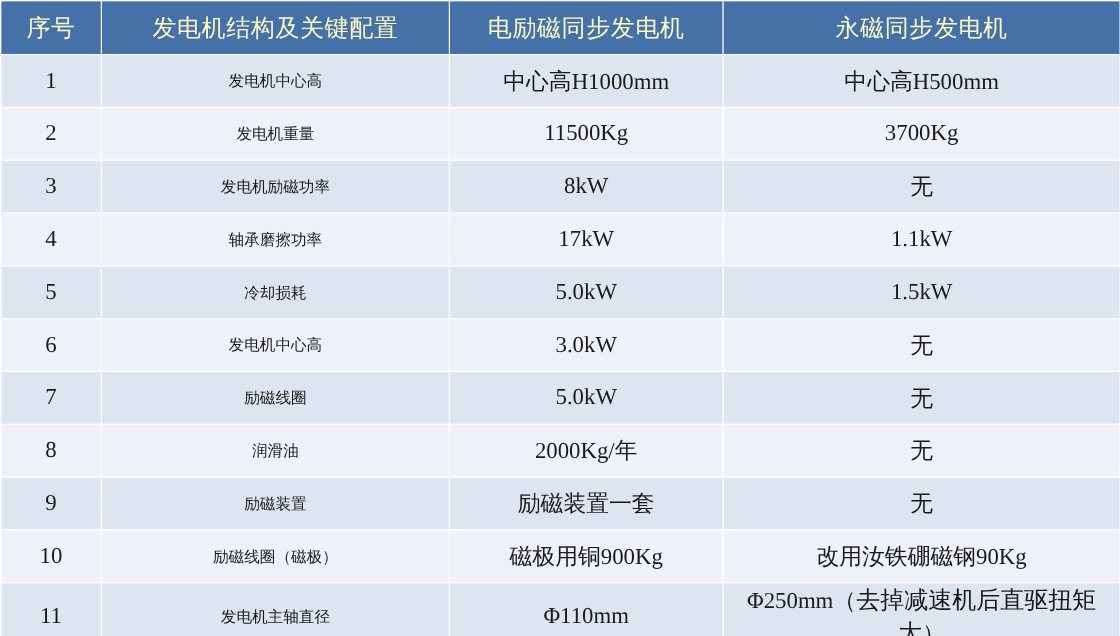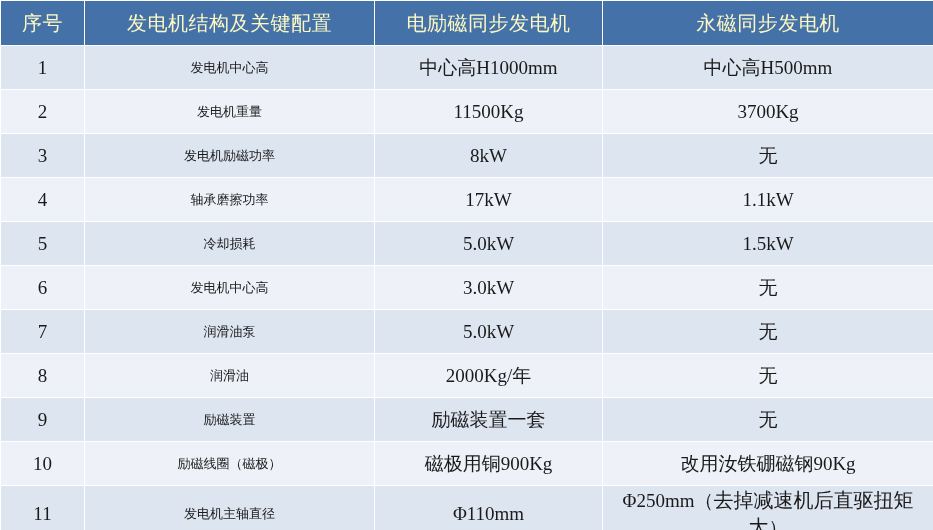--- a/index.html
+++ b/index.html
@@ -108,21 +108,21 @@
       <td class="val">1.5kW</td>
     </tr>
     <tr class="even">
       <td class="num">6</td>
       <td class="name">发电机中心高</td>
       <td class="val">3.0kW</td>
       <td class="val">无</td>
     </tr>
     <tr class="odd">
       <td class="num">7</td>
-      <td class="name">润滑油泵</td>
+      <td class="name">励磁线圈</td>
       <td class="val">5.0kW</td>
       <td class="val">无</td>
     </tr>
     <tr class="even">
       <td class="num">8</td>
       <td class="name">润滑油</td>
       <td class="val">2000Kg/年</td>
       <td class="val">无</td>
     </tr>
     <tr class="odd">

